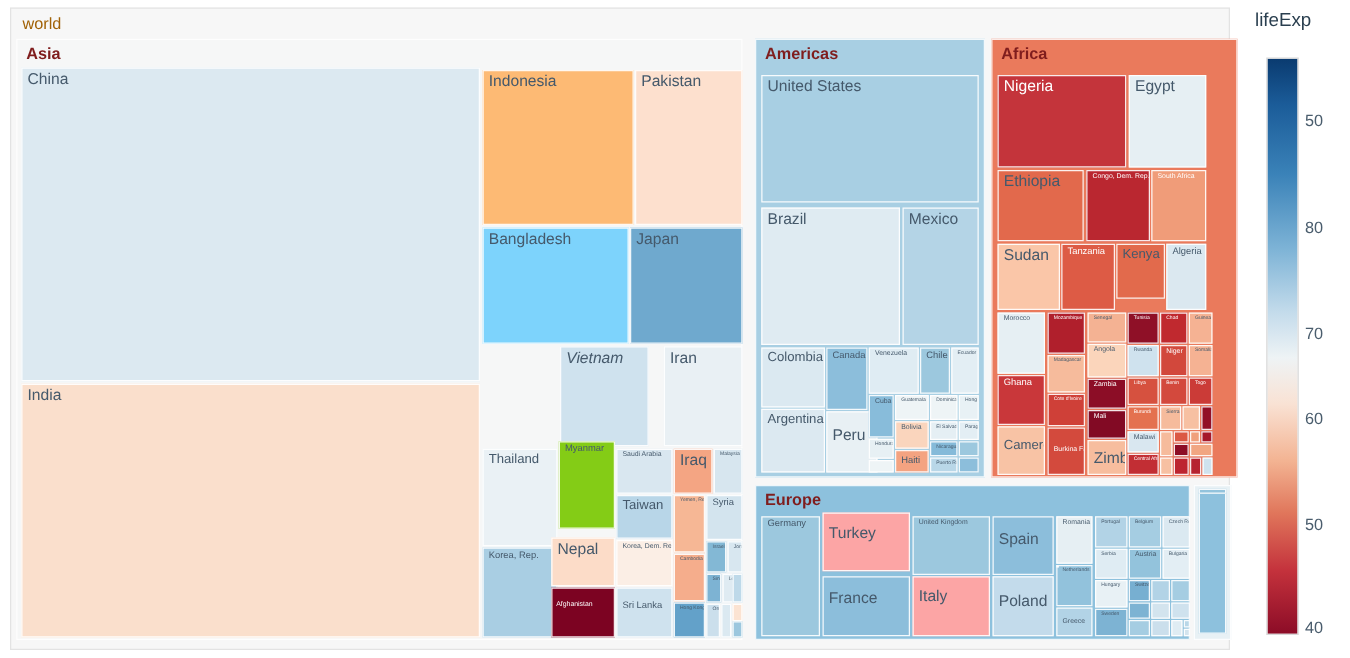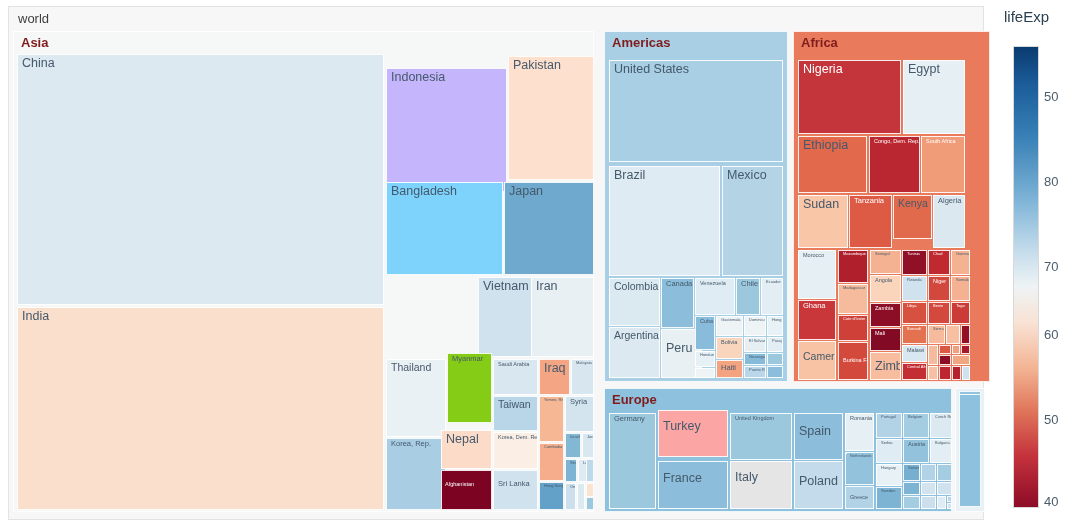--- a/index.html
+++ b/index.html
@@ -31,21 +31,21 @@
   .frame-root {
     position: absolute;
     left: 8px; top: 6px;
     width: 976px; height: 514px;
     box-sizing: border-box;
     background: #f7f7f7;
     border: 1px solid #e3e3e3;
   }
   .frame-root > .lbl {
     position: absolute; left: 9px; top: 4px;
-    font-size: 13px; color: #404040;
+    font-size: 13px; color: #a16207;
   }
 
   
   .cont {
     position: absolute;
     box-sizing: border-box;
     border: 1px solid rgba(255,255,255,0.85);
   }
   .cont > .lbl {
     position: absolute; left: 7px; top: 3px;
@@ -102,38 +102,38 @@
   </div>
 
   <div class="node" style="left:17px; top:54px; width:367px; height:251px; background:#dce9f1;">
     <span class="lbl fs13">China</span>
   </div>
 
   <div class="node" style="left:17px; top:307px; width:367px; height:203px; background:#fadfcc;">
     <span class="lbl fs13">India</span>
   </div>
 
-  <div class="node" style="left:386px; top:68px; width:121px; height:124px; background:#c4b5fd;">
+  <div class="node" style="left:386px; top:56px; width:121px; height:124px; background:#fdba74;">
     <span class="lbl fs13">Indonesia</span>
   </div>
 
   <div class="node" style="left:508px; top:56px; width:86px; height:124px; background:#fde0ce;">
     <span class="lbl fs13">Pakistan</span>
   </div>
 
   <div class="node" style="left:386px; top:182px; width:117px; height:93px; background:#7dd3fc;">
     <span class="lbl fs13">Bangladesh</span>
   </div>
 
   <div class="node" style="left:504px; top:182px; width:90px; height:93px; background:#6fa9ce;">
     <span class="lbl fs13">Japan</span>
   </div>
 
 
-  <div class="node" style="left:478px; top:277px; width:71px; height:80px; background:#cfe2ee;">
+  <div class="node" style="left:448px; top:277px; width:71px; height:80px; background:#cfe2ee;font-style:italic;">
     <span class="lbl fs13">Vietnam</span>
   </div>
 
   <div class="node" style="left:531px; top:277px; width:63px; height:80px; background:#e9f0f4;">
     <span class="lbl fs13">Iran</span>
   </div>
 
   <div class="node" style="left:386px; top:359px; width:60px; height:78px; background:#eaf1f5;">
     <span class="lbl fs11">Thailand</span>
   </div>
@@ -493,21 +493,21 @@
   </div>
 
   <div class="node" style="left:658px; top:461px; width:70px; height:48px; background:#8cbedb;">
     <span class="lbl fs13" style="top:9px;">France</span>
   </div>
 
   <div class="node" style="left:730px; top:413px; width:62px; height:47px; background:#9cc8de;">
     <span class="lbl fs6">United Kingdom</span>
   </div>
 
-  <div class="node" style="left:730px; top:461px; width:62px; height:48px; background:#e5e5e5;">
+  <div class="node" style="left:730px; top:461px; width:62px; height:48px; background:#fca5a5;">
     <span class="lbl fs13" style="top:8px;">Italy</span>
   </div>
 
   <div class="node" style="left:794px; top:413px; width:49px; height:47px; background:#8cbedb;">
     <span class="lbl fs13" style="top:10px;">Spain</span>
   </div>
 
   <div class="node" style="left:794px; top:461px; width:49px; height:48px; background:#c3dbeb;">
     <span class="lbl fs13" style="top:12px;">Poland</span>
   </div>

